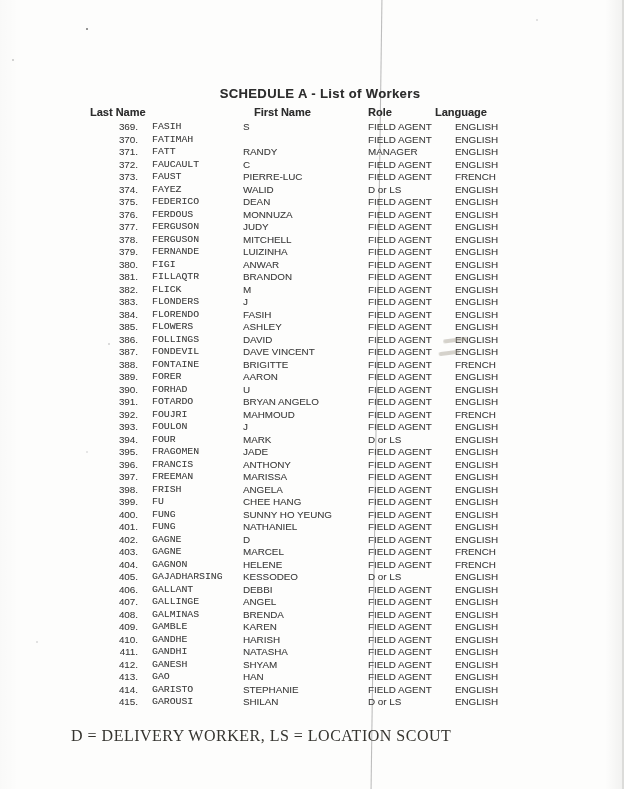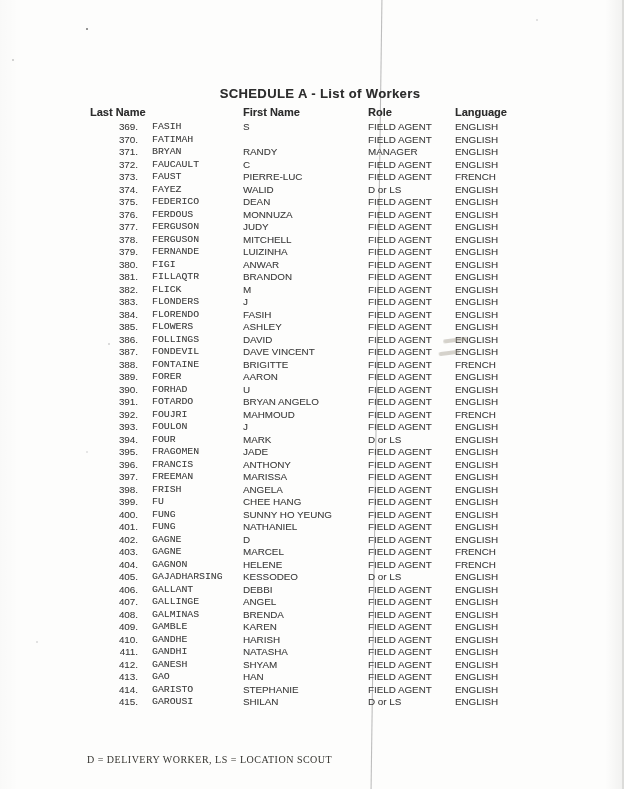--- a/index.html
+++ b/index.html
@@ -53,23 +53,23 @@
     left: 0;
     width: 624px;
     height: 14px;
     font-size: 11px;
     font-weight: bold;
     color: var(--ink-dark, #2d2d2d);
     text-shadow: 0.2px 0.2px 0.4px rgba(45,45,45,0.35);
   }
   .thead span { position: absolute; white-space: nowrap; }
   .thead .c-last  { left: 90px; }
-  .thead .c-first { left: 243px; }
+  .thead .c-first { left: 254px; }
   .thead .c-role  { left: 368px; }
-  .thead .c-lang  { left: 455px; }
+  .thead .c-lang  { left: 435px; }
   .rows {
     position: absolute;
     top: 121px;
     left: 0;
     width: 624px;
   }
   .row {
     display: grid;
     grid-template-columns: 138px 105px 125px 87px 1fr;
     height: 12.5px;
@@ -77,27 +77,26 @@
     font-size: 9.8px;
     color: var(--ink, #3e3e3e);
     text-shadow: 0.2px 0.2px 0.35px rgba(62,62,62,0.3);
     white-space: nowrap;
   }
   .cell-num  { text-align: right; }
   .cell-last { padding-left: 14px; font-family: Liberation Mono, monospace; }
   .footnote {
     position: absolute;
     top: 727px;
-    left: 87px;
+    left: 71px;
     font-family: "Liberation Serif", serif;
-    font-size: 10px;
+    font-size: 16px;
     letter-spacing: 0.5px;
     color: #35342f;
     white-space: nowrap;
-    margin-top: 27px;
   }
   
   .stamp {
     position: absolute;
     top: 334px;
     left: 438px;
     width: 70px;
     height: 24px;
     transform: rotate(-7deg);
     filter: blur(0.7px);
@@ -160,21 +159,21 @@
       </div>
       <div class="row">
         <span class="cell-num">370.</span>
         <span class="cell-last">FATIMAH</span>
         <span class="cell-first"></span>
         <span class="cell-role">FIELD AGENT</span>
         <span class="cell-lang">ENGLISH</span>
       </div>
       <div class="row">
         <span class="cell-num">371.</span>
-        <span class="cell-last">BRYAN</span>
+        <span class="cell-last">FATT</span>
         <span class="cell-first">RANDY</span>
         <span class="cell-role">MANAGER</span>
         <span class="cell-lang">ENGLISH</span>
       </div>
       <div class="row">
         <span class="cell-num">372.</span>
         <span class="cell-last">FAUCAULT</span>
         <span class="cell-first">C</span>
         <span class="cell-role">FIELD AGENT</span>
         <span class="cell-lang">ENGLISH</span>

